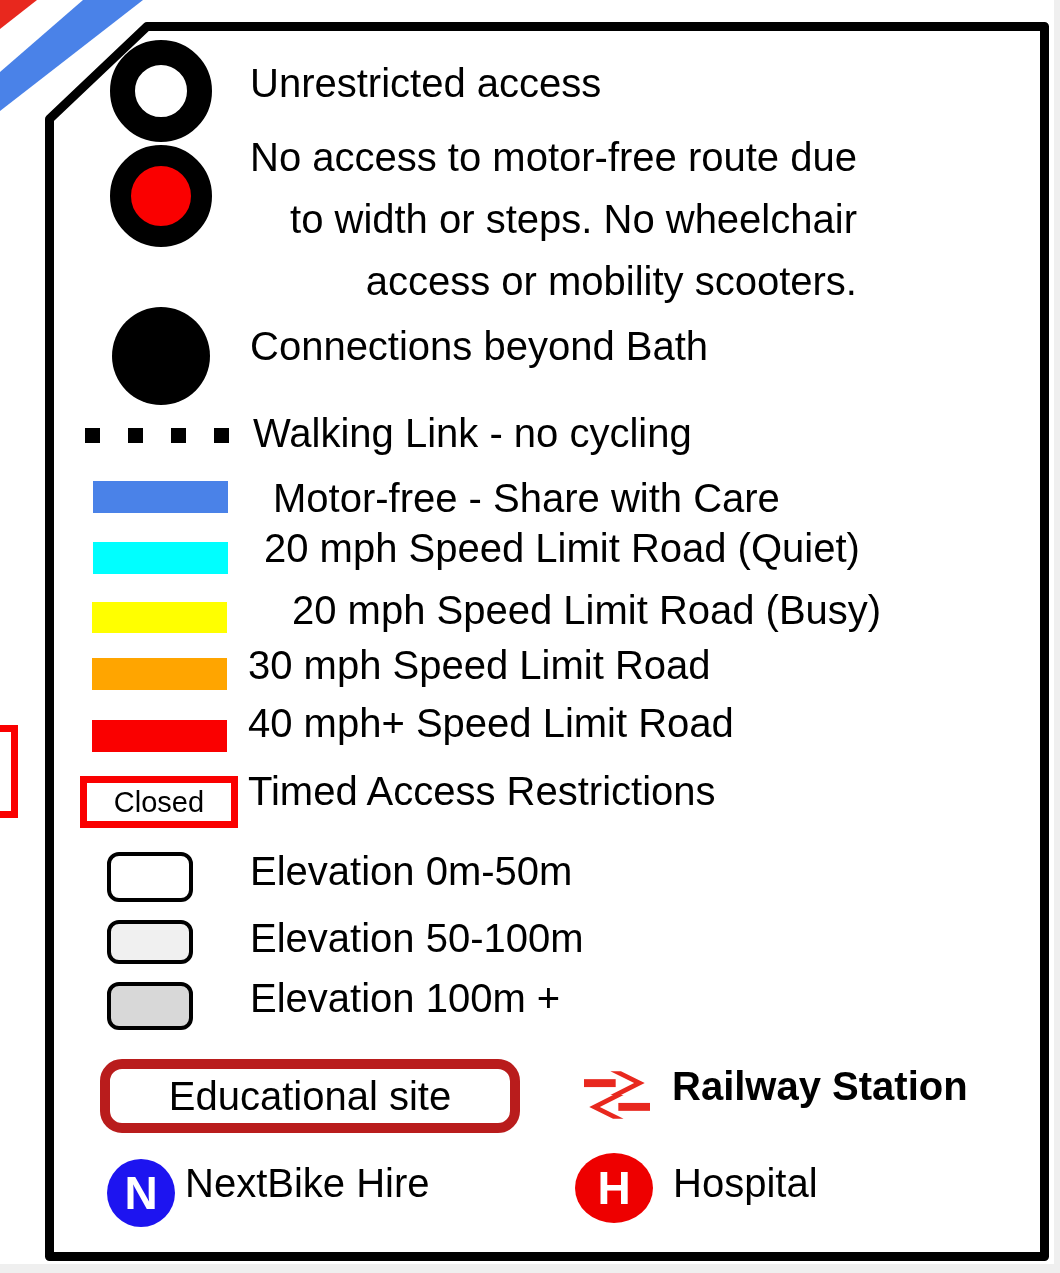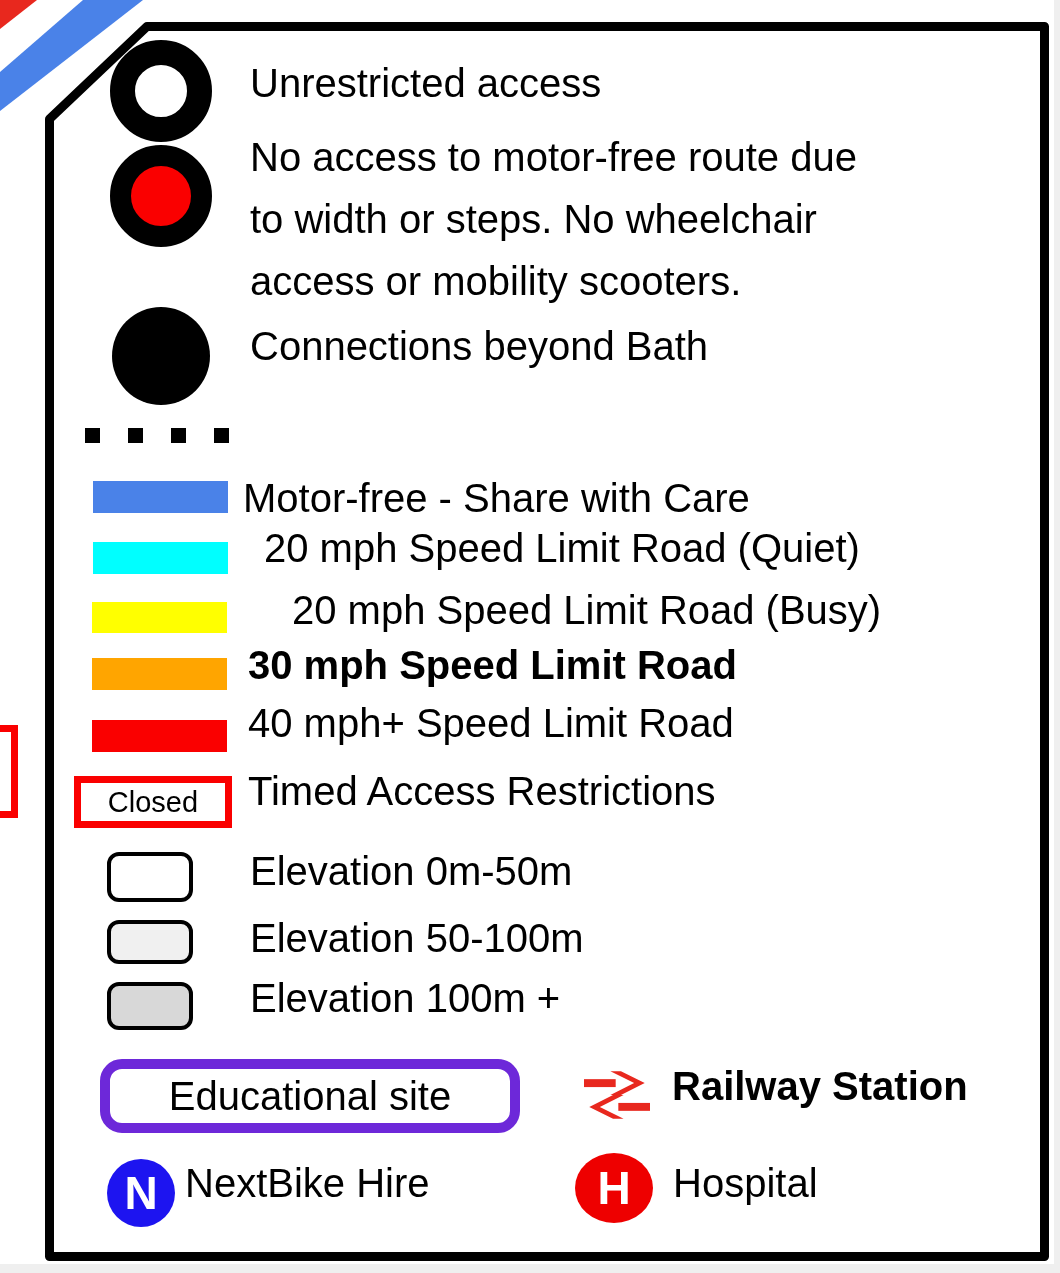--- a/index.html
+++ b/index.html
@@ -2,40 +2,40 @@
 <html><head>
 <meta charset="utf-8">
 <style>
   html,body{margin:0;padding:0;background:#ffffff;}
   #page{
     position:relative;width:1060px;height:1273px;overflow:hidden;
     background:#ffffff;font-family:"Liberation Sans", sans-serif;color:#000;
   }
   .abs{position:absolute;}
   .label{font-size:40px;line-height:48px;white-space:nowrap;}
-  .label-multi{font-size:40px;line-height:62px;white-space:nowrap;}
+  .label-multi{font-size:40px;line-height:62px;white-space:nowrap;text-align:right;}
   
   .ring{border-radius:50%;box-sizing:content-box;}
   .circle-solid{border-radius:50%;background:#000;}
   
   .dash-row{display:flex;gap:28px;}
   .dash-row span{width:15px;height:15px;background:#000;display:block;}
   
   .bar{width:135px;height:32px;}
   
   .closed-box{
     width:144px;height:38px;border:7px solid #fa0000;background:#fff;
     display:flex;align-items:center;justify-content:center;
     font-size:29px;color:#000;
   }
   
   .elev{border:4px solid #000;border-radius:12px;box-sizing:border-box;}
   
   .edu-box{
-    width:400px;height:54px;border:10px solid #6d28d9;border-radius:22px;background:#fff;
+    width:400px;height:54px;border:10px solid #b91c1c;border-radius:22px;background:#fff;
     display:flex;align-items:center;justify-content:center;font-size:40px;
   }
   
   .badge{
     border-radius:50%;display:flex;align-items:center;justify-content:center;
     color:#fff;font-weight:bold;font-size:46px;
   }
   .edge-strip{background:#efefef;}
 </style>
 </head>
@@ -66,37 +66,38 @@
 
   <div class="abs circle-solid" style="left:112px;top:307px;width:98px;height:98px;"></div>
   <div class="abs label" style="left:250px;top:322px;">Connections beyond Bath</div>
 
   <div class="abs dash-row" style="left:85px;top:428px;">
     <span></span>
     <span></span>
     <span></span>
     <span></span>
   </div>
+  <div class="abs label" style="left:253px;top:409px;">Walking Link - no cycling</div>
 
   <div class="abs bar" style="left: 93px; top: 481px; background-color: rgb(74, 130, 232);"></div>
-  <div class="abs label" style="left:243px;top:474px;">Motor-free - Share with Care</div>
+  <div class="abs label" style="left:273px;top:474px;">Motor-free - Share with Care</div>
 
   <div class="abs bar" style="left: 93px; top: 542px; background-color: rgb(0, 255, 255);"></div>
   <div class="abs label" style="left:264px;top:524px;">20 mph Speed Limit Road (Quiet)</div>
 
   <div class="abs bar" style="left: 92px; top: 602px; height: 31px; background-color: rgb(255, 255, 0);"></div>
   <div class="abs label" style="left:248px;top:586px;margin-left:44px;">20 mph Speed Limit Road (Busy)</div>
 
   <div class="abs bar" style="left: 92px; top: 658px; background-color: rgb(255, 165, 0);"></div>
-  <div class="abs label" style="left:248px;top:641px;font-weight:bold;">30 mph Speed Limit Road</div>
+  <div class="abs label" style="left:248px;top:641px;">30 mph Speed Limit Road</div>
 
   <div class="abs bar" style="left: 92px; top: 720px; background-color: rgb(250, 0, 0);"></div>
   <div class="abs label" style="left:248px;top:699px;">40 mph+ Speed Limit Road</div>
 
-  <div class="abs closed-box" style="left: 74px; top: 776px; border-color: rgb(250, 0, 0); text-align: right;">
+  <div class="abs closed-box" style="left: 80px; top: 776px; border-color: rgb(250, 0, 0); text-align: right;">
     <span>Closed</span>
   </div>
   <div class="abs label" style="left:248px;top:767px;">Timed Access Restrictions</div>
 
   <div class="abs elev" style="left: 107px; top: 852px; width: 86px; height: 50px; background-color: rgb(255, 255, 255);"></div>
   <div class="abs label" style="left:250px;top:847px;">Elevation 0m-50m</div>
 
   <div class="abs elev" style="left: 107px; top: 920px; width: 86px; height: 44px; background-color: rgb(240, 240, 240);"></div>
   <div class="abs label" style="left:250px;top:914px;">Elevation 50-100m</div>
 

